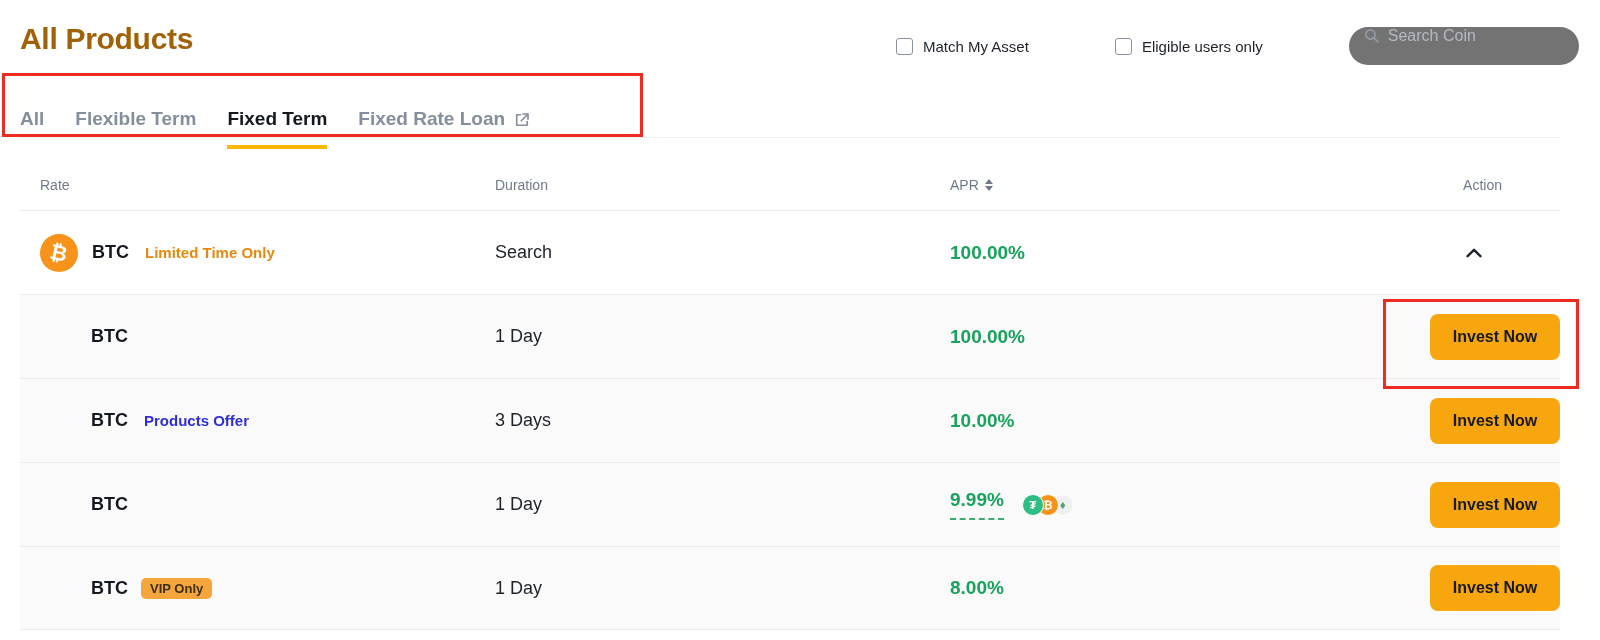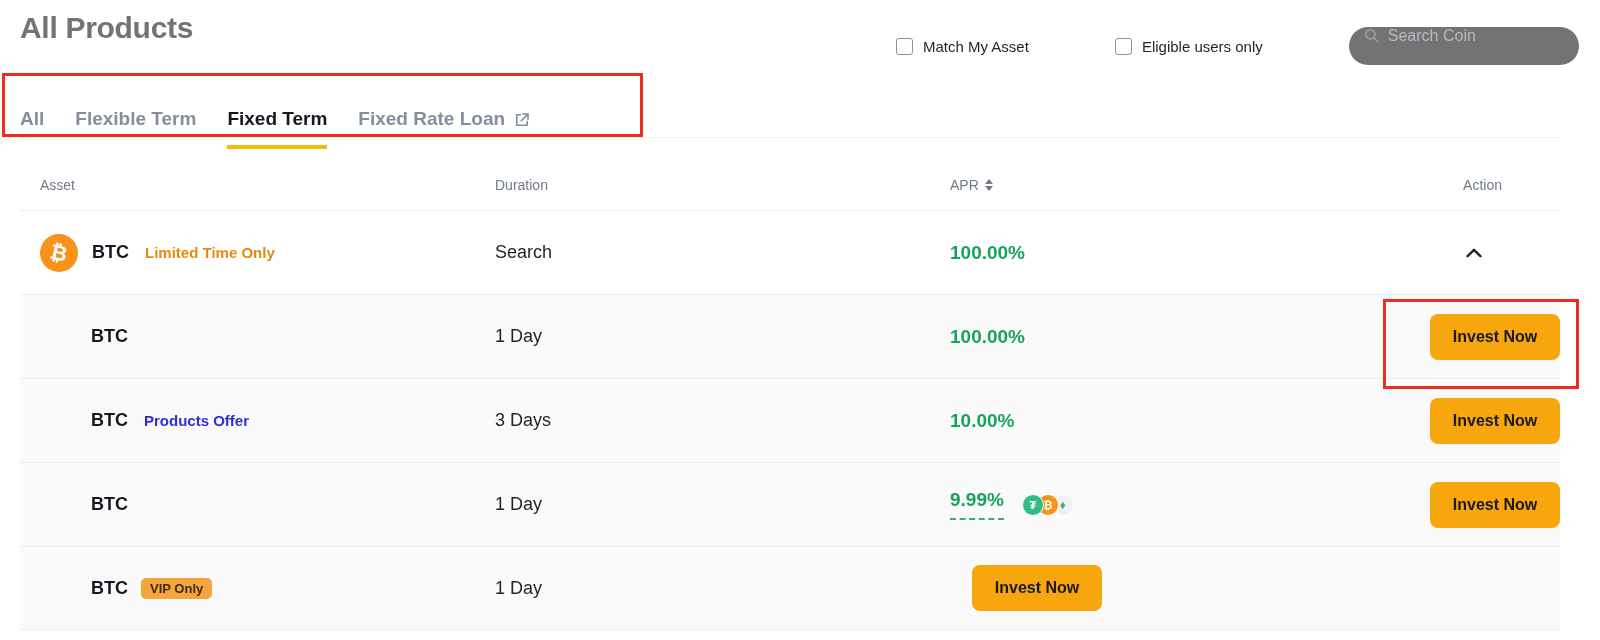--- a/index.html
+++ b/index.html
@@ -1,21 +1,21 @@
 <!DOCTYPE html>
 <html><head>
 <meta charset="utf-8">
 <style>
   * { margin:0; padding:0; box-sizing:border-box; }
   html,body { background:#ffffff; }
   body { font-family:"Liberation Sans", sans-serif; color:#181a20; }
   .page { position:relative; width:1600px; height:640px; background:#fff; overflow:hidden; }
 
   
-  .page-title { position:absolute; left:20px; top:11px; font-size:30px; font-weight:700; letter-spacing:-0.3px; color:#737373; }
+  .page-title { position:absolute; left:20px; top:22px; font-size:30px; font-weight:700; letter-spacing:-0.3px; color:#a16207; }
 
   .controls { position:absolute; left:896px; top:26px; height:40px; display:flex; align-items:center; gap:86px; }
   .check-group { display:flex; align-items:center; gap:10px; cursor:pointer; }
   .checkbox { width:17px; height:17px; border:1.5px solid #8b929d; border-radius:3px; background:#fff; }
   .check-label { font-size:15px; color:#1e2329; }
 
   .search-box { display:flex; align-items:flex-start; gap:8px; width:230px; height:38px; background:#737373; border-radius:19px; padding:0 14px; }
   .search-box input { border:none; outline:none; background:transparent; font-size:16px; color:#1e2329; width:160px; font-family:"Liberation Sans",sans-serif; }
   .search-box input::placeholder { color:#b3b9c2; }
 
@@ -119,21 +119,21 @@
             <path d="M19.5 4.5L11 13"></path>
         </svg>
       </span>
     </div>
   </div>
   <div class="tabs-divider"></div>
 
   <div class="table">
 
     <div class="thead">
-      <div class="col-coins">Asset</div>
+      <div class="col-coins">Rate</div>
       <div class="col-duration">Duration</div>
       <div class="col-apr">
         <span>APR</span>
         <span class="sort-icon">
             <i class="up"></i>
             <i class="down"></i>
           </span>
       </div>
       <div class="col-action">Action</div>
     </div>
@@ -205,20 +205,23 @@
         <button class="invest-btn">Invest Now</button>
       </div>
     </div>
 
     <div class="tr sub">
       <div class="col-coins">
         <span class="coin-name">BTC</span>
         <span class="tag-badge">VIP Only</span>
       </div>
       <div class="col-duration dur-text">1 Day</div>
+      <div class="col-apr">
+          <span class="apr-text">8.00%</span>
+        </div>
       <div class="col-action">
         <button class="invest-btn">Invest Now</button>
       </div>
     </div>
 
   </div>
 
   <div class="annotation ann-tabs"></div>
   <div class="annotation ann-invest"></div>
 

